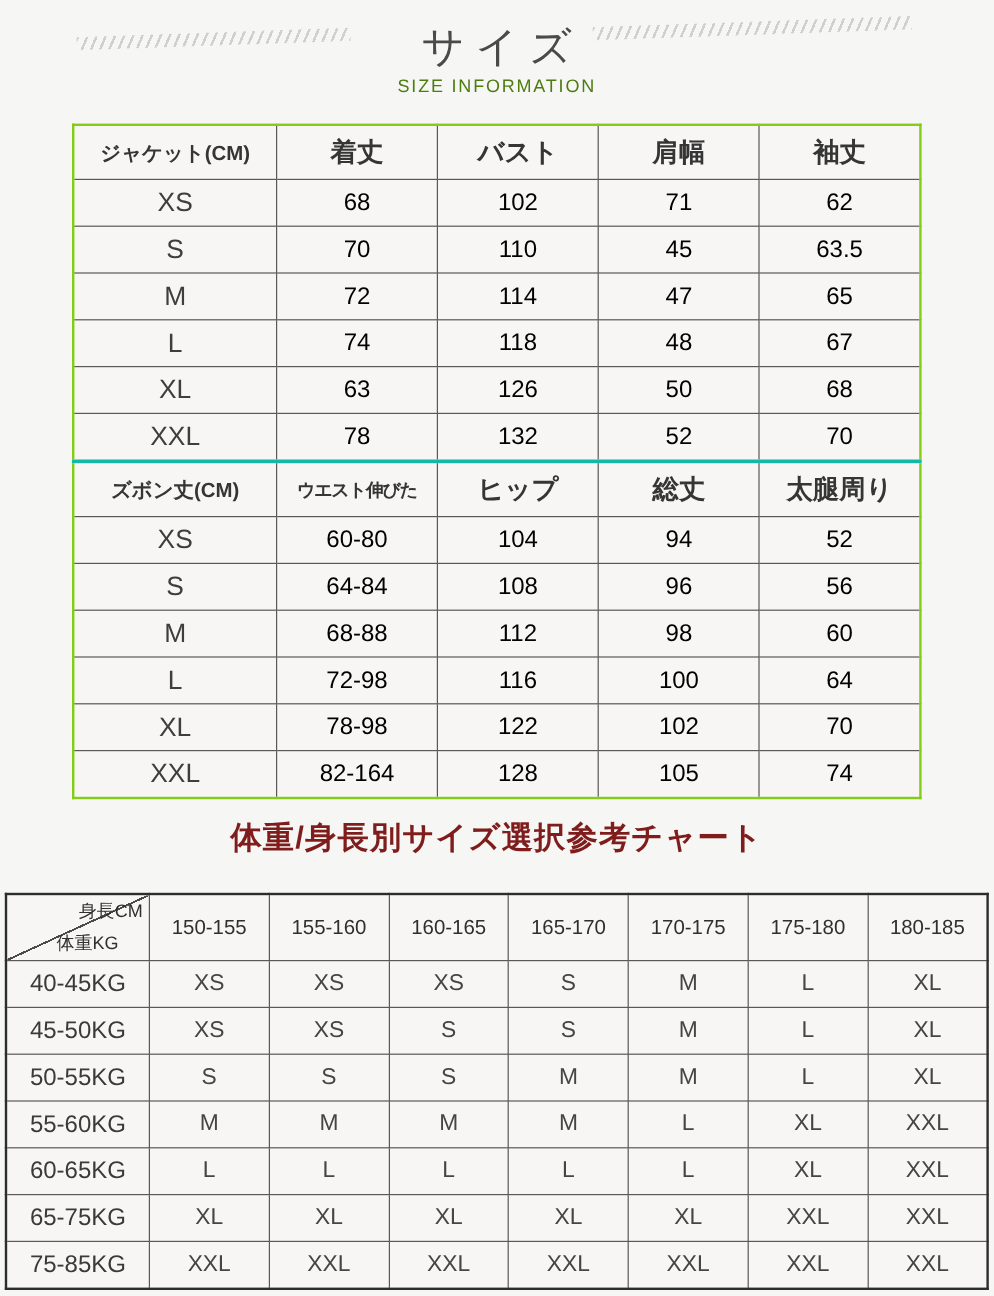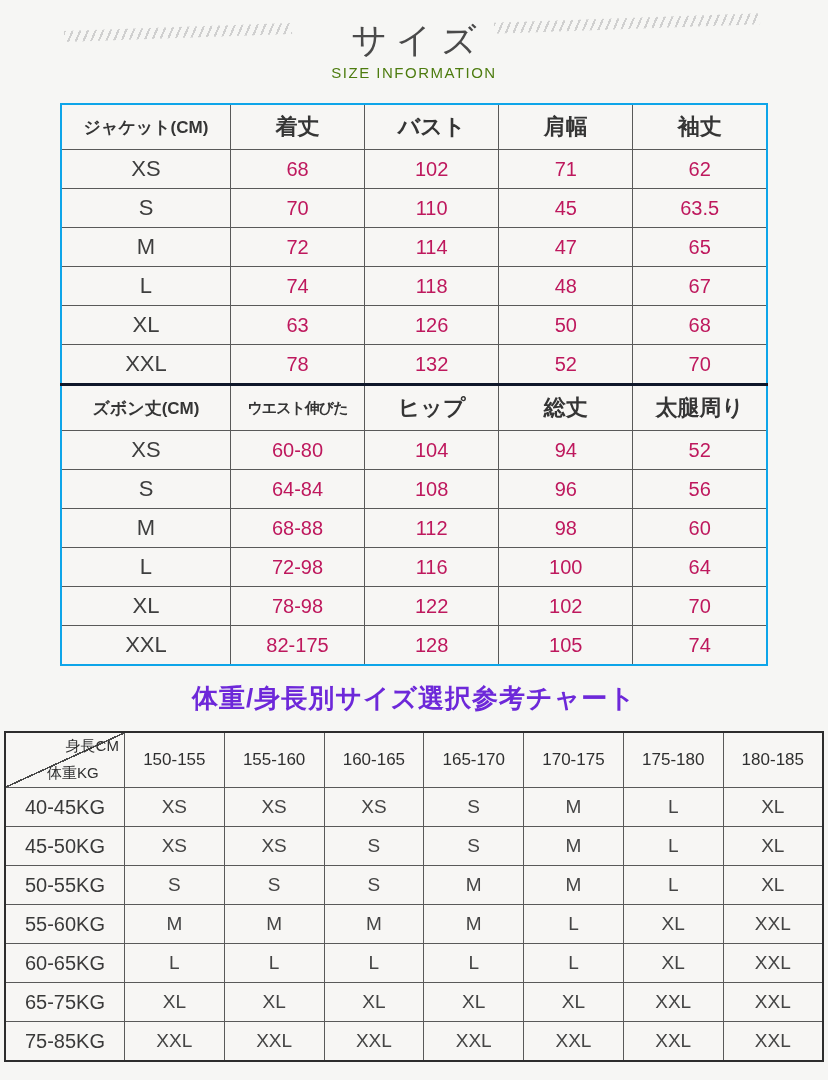--- a/index.html
+++ b/index.html
@@ -21,39 +21,39 @@
     position:absolute;height:11px;opacity:.8;
     background:repeating-linear-gradient(115deg,#c6c6c6 0 2px,transparent 2px 7px);
   }
   .hatch-left{left:64px;top:27px;width:228px;transform:rotate(-2deg);}
   .hatch-right{left:494px;top:18px;width:266px;transform:rotate(-2deg);}
 
   
   .measure-wrap{width:708px;margin:18px auto 0 auto;}
   table.size-table{
     border-collapse:collapse;table-layout:fixed;width:708px;
-    border:2px solid #0ea5e9;background:#f7f6f4;
-  }
-  table.size-table.pants{margin-top:-2px;border-top:3px solid #0f172a;}
+    border:2px solid #84cc16;background:#f7f6f4;
+  }
+  table.size-table.pants{margin-top:-2px;border-top:3px solid #14b8a6;}
   .size-table th,.size-table td{
     border:1px solid #595959;text-align:center;vertical-align:middle;
     padding:0;overflow:hidden;
   }
   .size-table col.c0{width:24%;}
   .size-table col.cn{width:19%;}
   .size-table th{height:44px;font-size:22px;font-weight:bold;color:#353535;}
   .size-table th.first{font-size:17px;letter-spacing:0;}
   .size-table th.tight{font-size:15px;letter-spacing:-1px;font-weight:bold;}
-  .size-table td{height:38px;font-size:20px;font-weight:400;color:#be185d;}
+  .size-table td{height:38px;font-size:20px;font-weight:400;color:#000000;}
   .size-table td.size-label{font-size:22px;color:#3e3e3e;}
 
   
   .chart-heading{
-    text-align:center;font-size:26px;font-weight:600;color:#6d28d9;
-    margin:15px 0 15px 0;letter-spacing:1px;
+    text-align:center;font-size:26px;font-weight:600;color:#7f1d1d;
+    margin:15px 0 28px 0;letter-spacing:1px;
   }
 
   
   table.chart-table{
     border-collapse:collapse;table-layout:fixed;width:820px;margin:0 auto;
     border:2px solid #2d2d2d;background:#f7f6f4;
   }
   .chart-table col.w0{width:14.6%;}
   .chart-table col.wn{width:12.2%;}
   .chart-table th,.chart-table td{
@@ -198,21 +198,21 @@
       </tr>
       <tr>
         <td class="size-label">XL</td>
         <td>78-98</td>
         <td>122</td>
         <td>102</td>
         <td>70</td>
       </tr>
       <tr>
         <td class="size-label">XXL</td>
-        <td>82-175</td>
+        <td>82-164</td>
         <td>128</td>
         <td>105</td>
         <td>74</td>
       </tr>
     </tbody>
   </table>
 </div>
 
 <div class="chart-heading">体重/身長別サイズ選択参考チャート</div>
 

